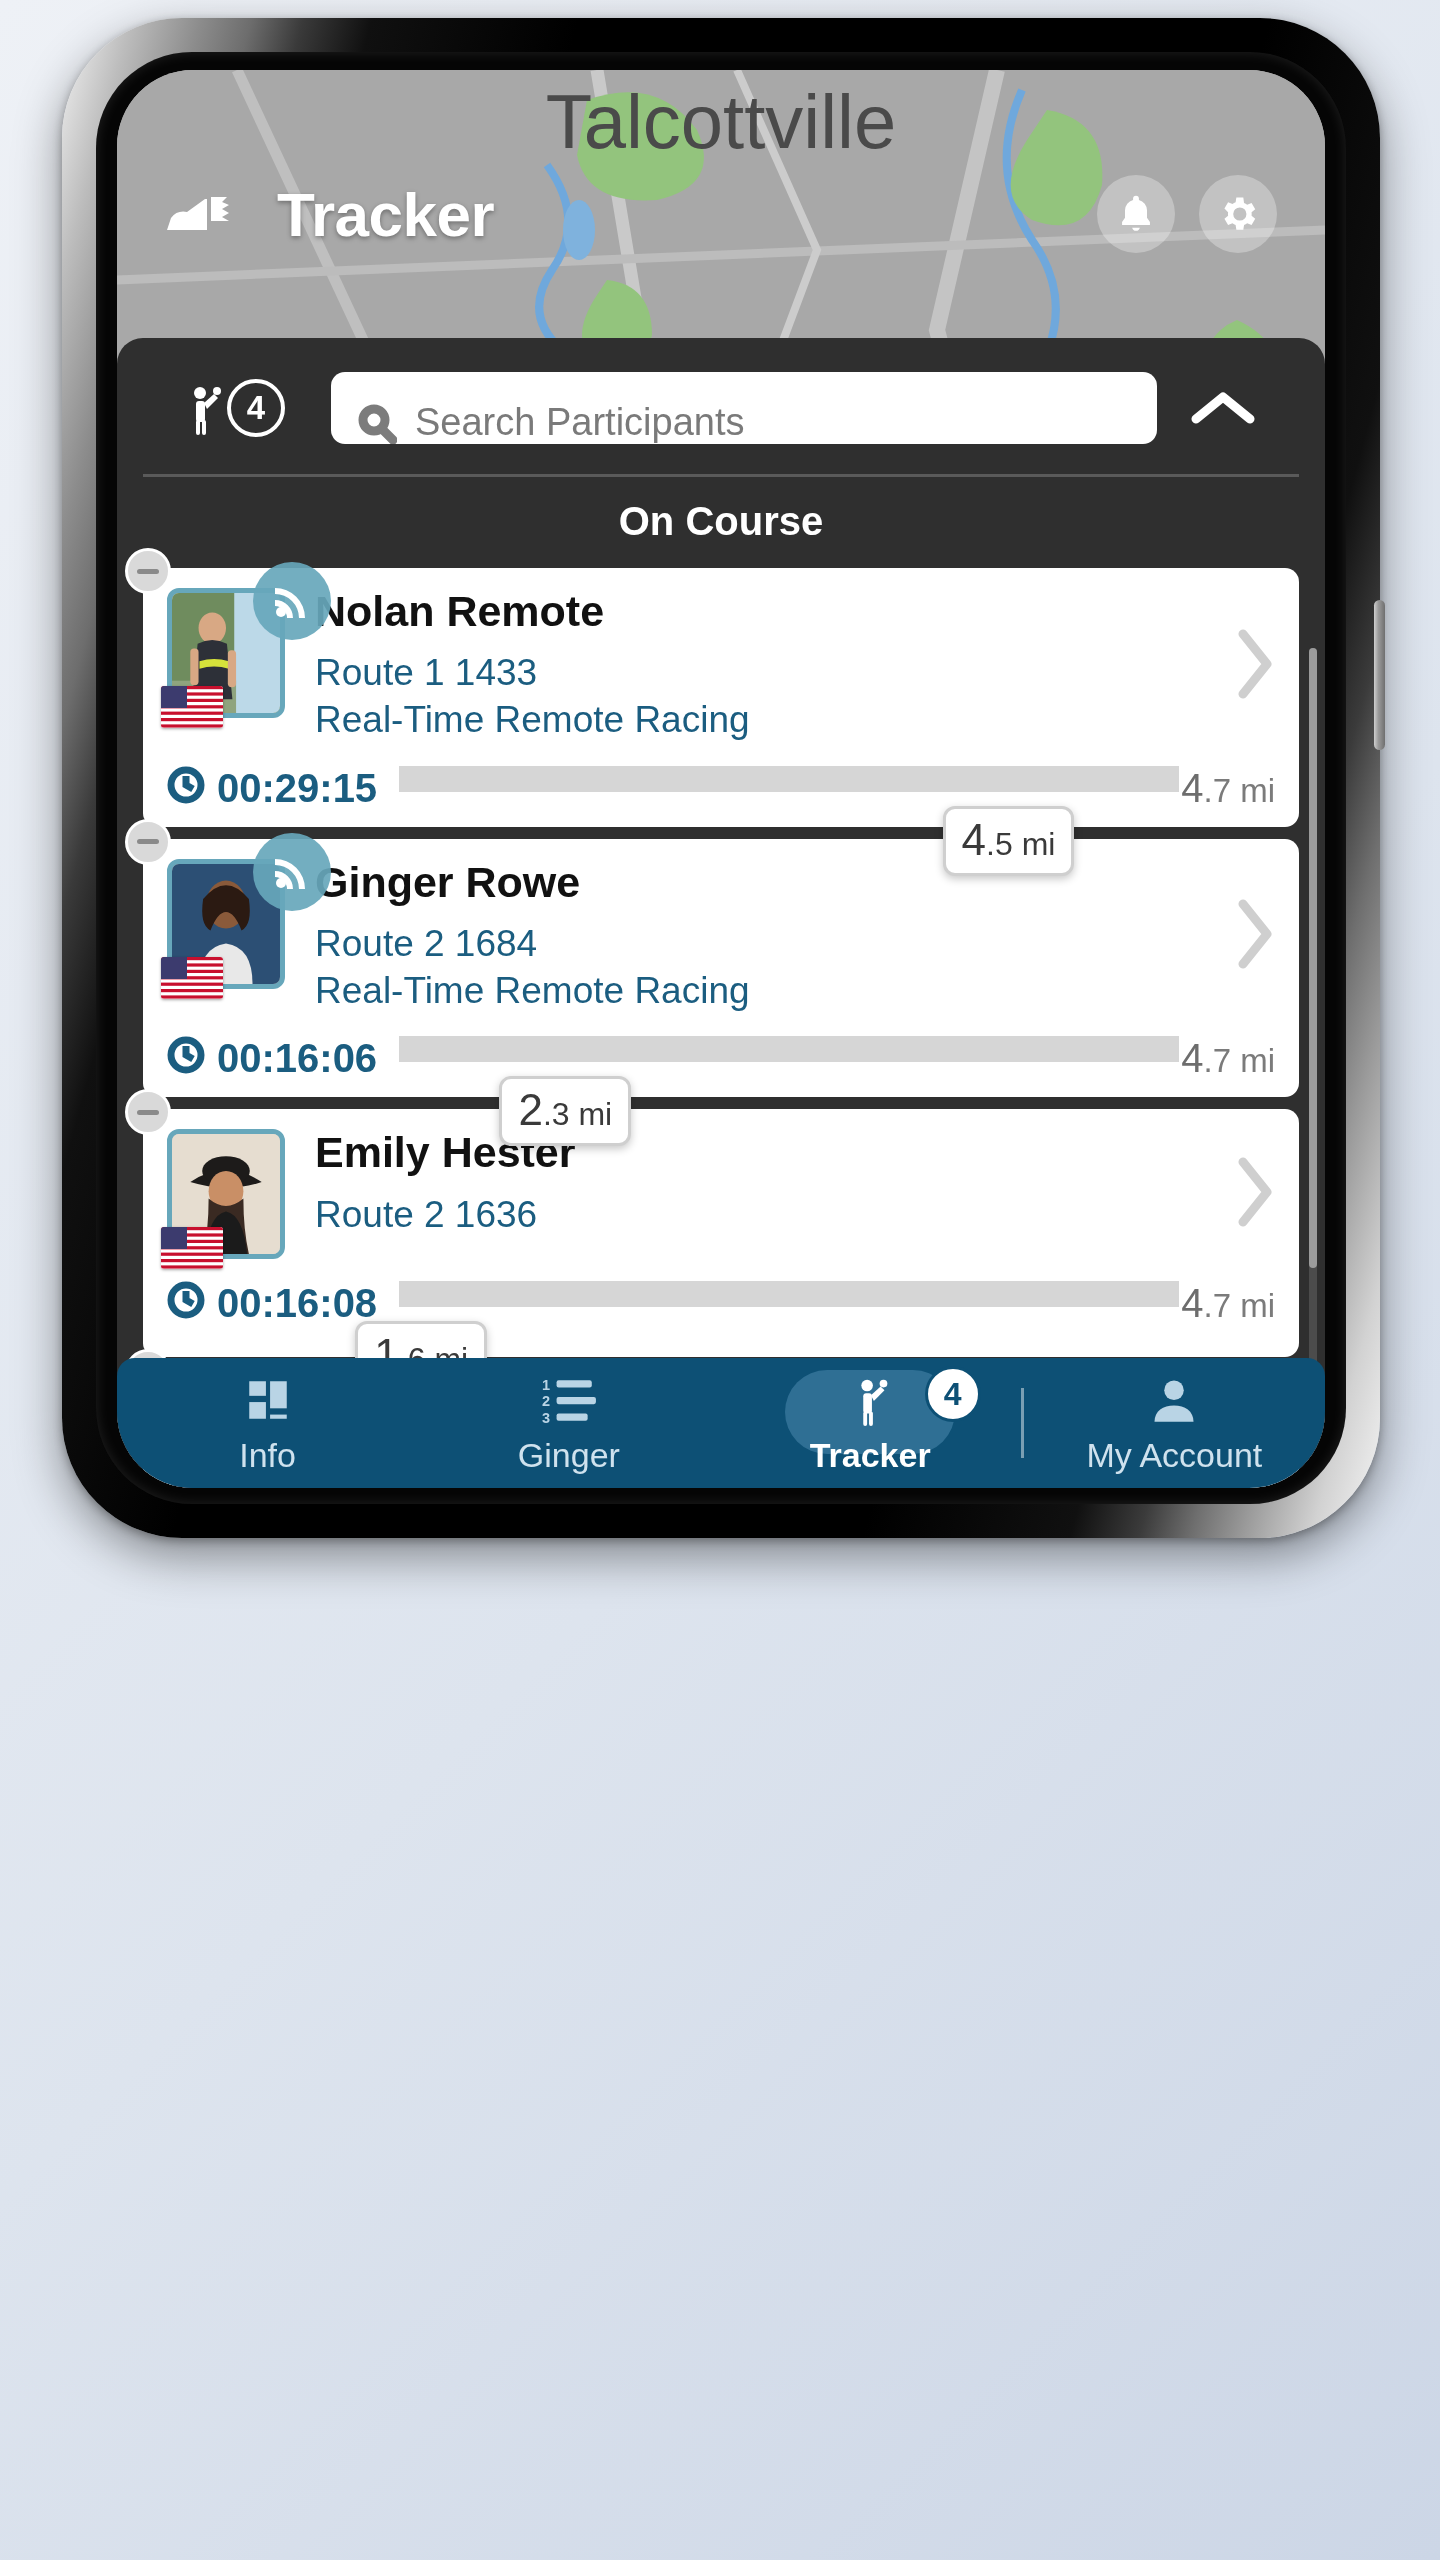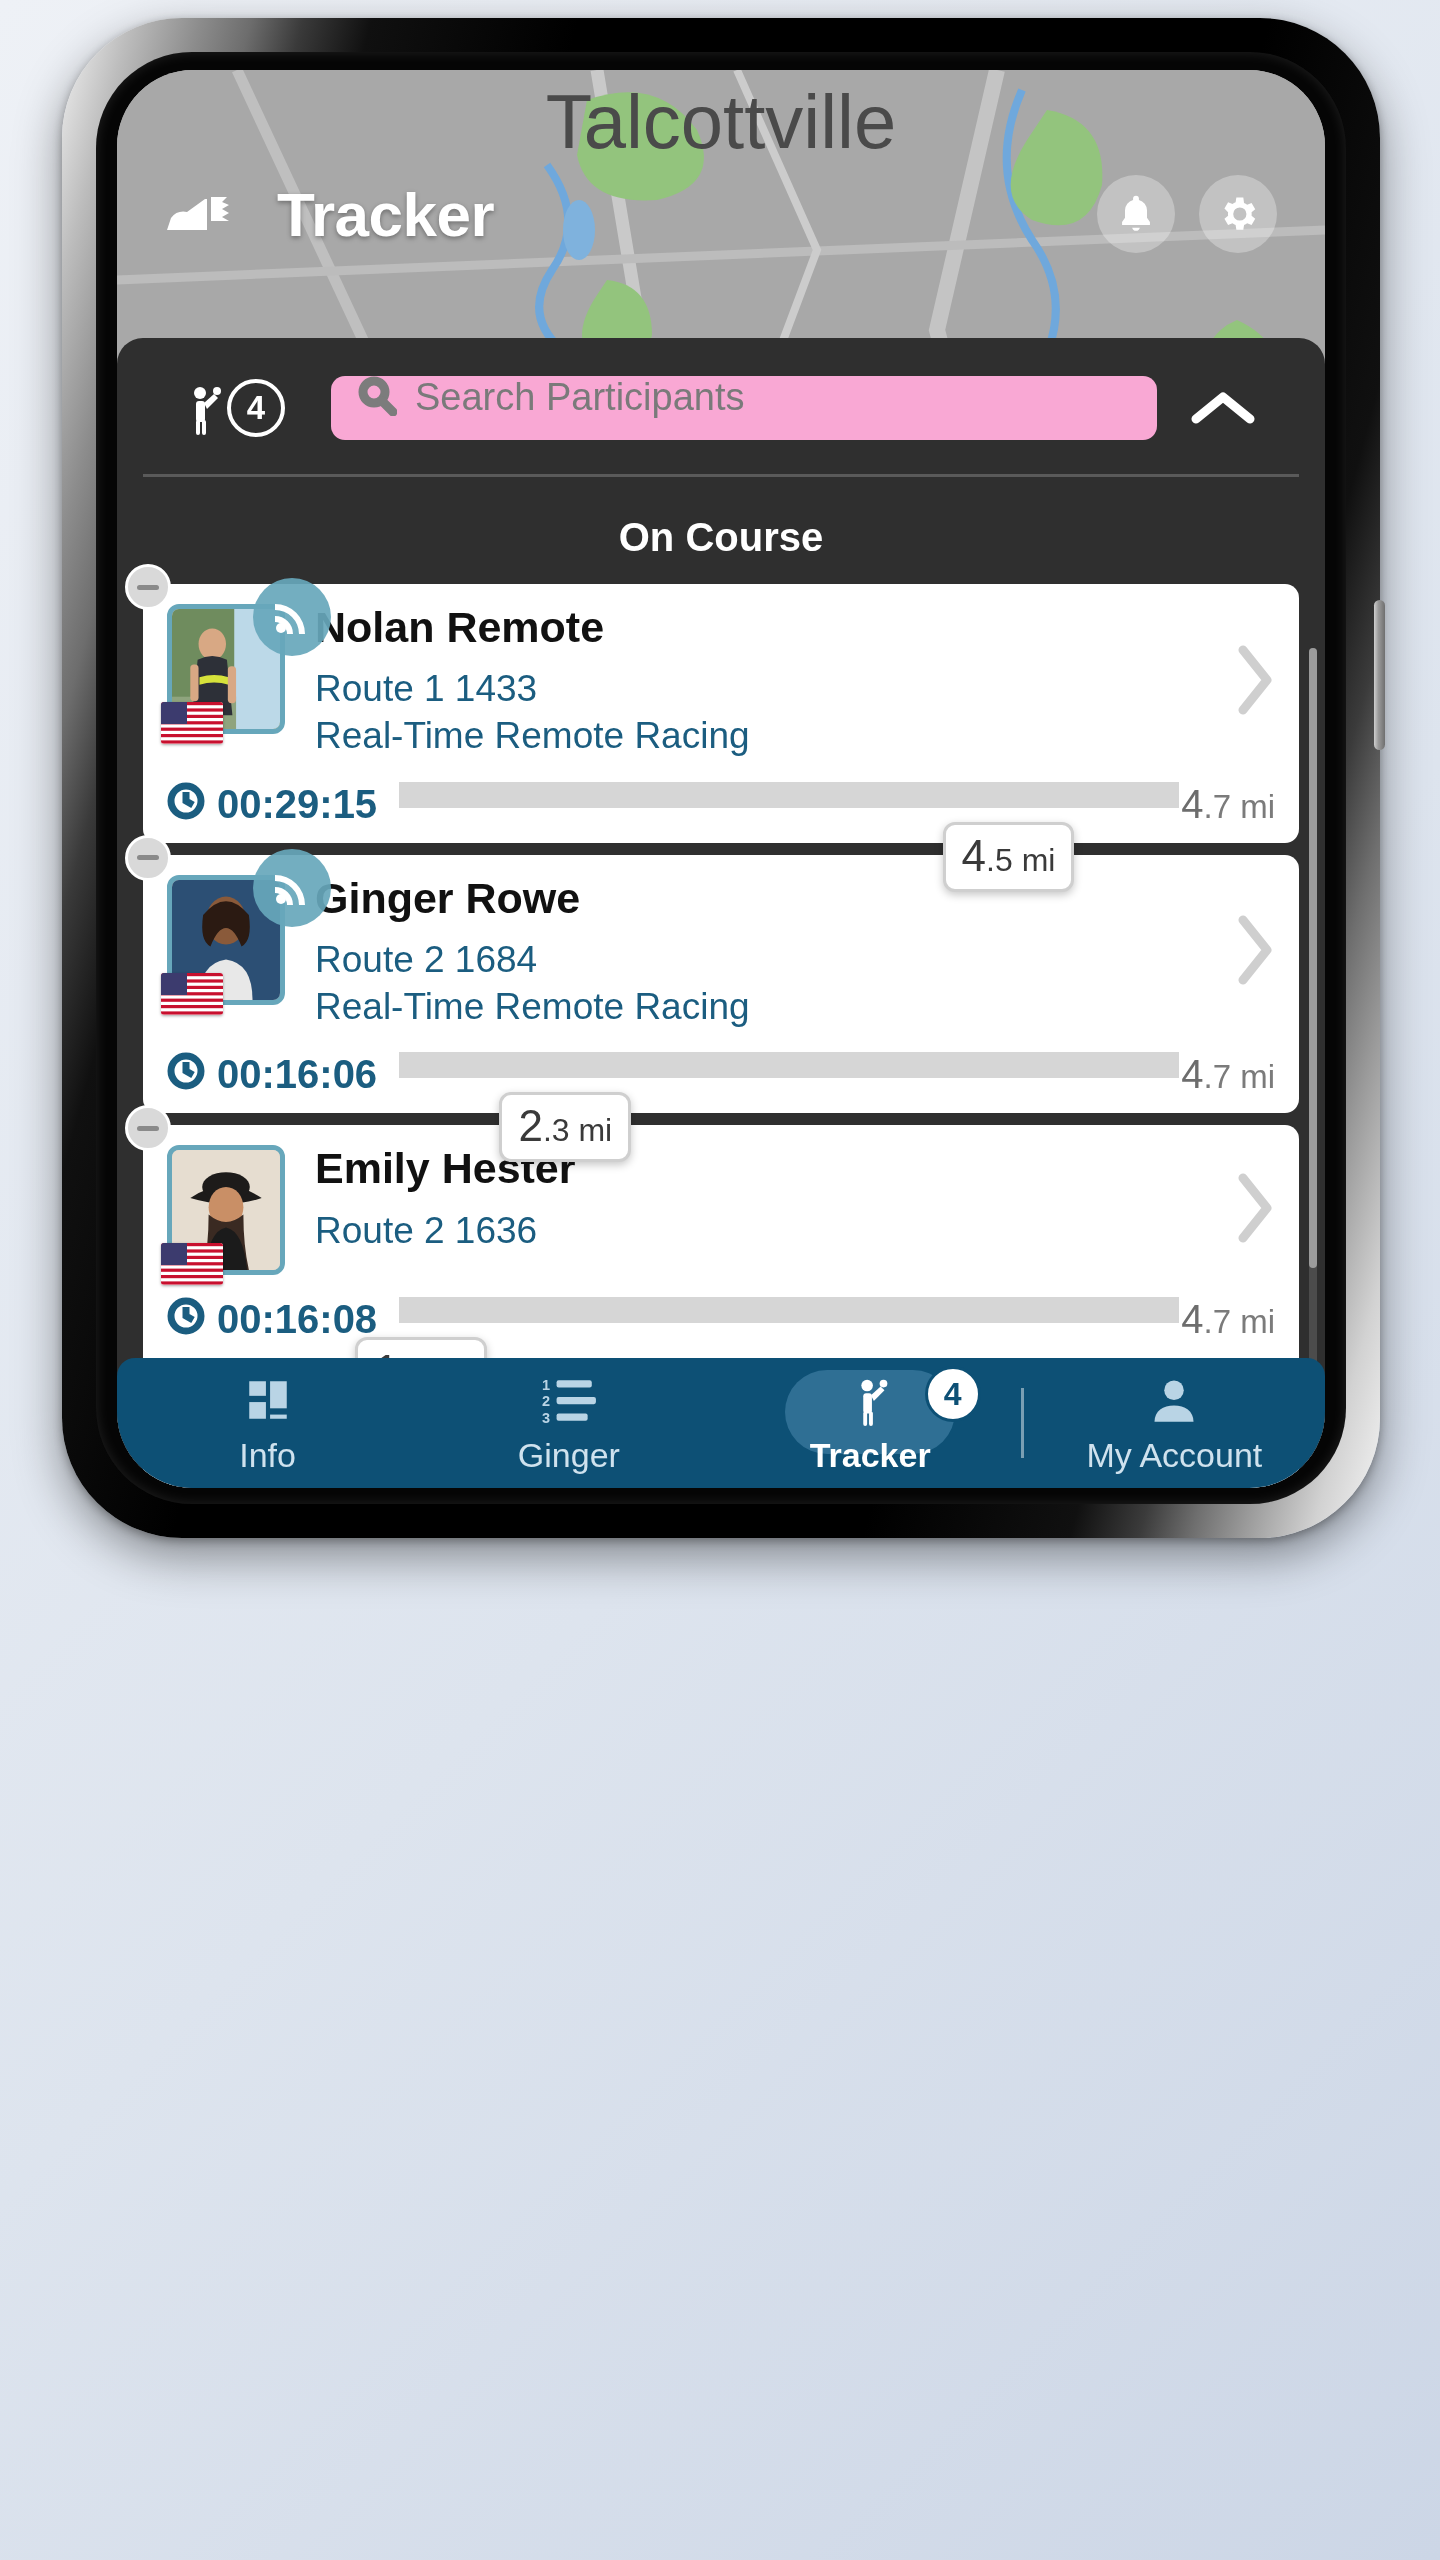--- a/index.html
+++ b/index.html
@@ -97,38 +97,38 @@
   #participant-count { display:flex; align-items:center; flex:0 0 auto; }
   #participant-count svg { width: 40px; height: 56px; fill: #fff; }
   #count-badge {
     width: 58px; height: 58px; border-radius: 50%;
     border: 4px solid #fff; color: #fff;
     display: flex; align-items: center; justify-content: center;
     font-size: 33px; font-weight: 700; margin-left: 4px;
   }
   #search-box {
     flex: 1 1 auto; margin: 0 30px 0 46px;
-    height: 64px; background: #f9a8d4; border-radius: 14px;
-    display: flex; align-items: flex-start; padding: 0 26px;
+    height: 72px; background: #ffffff; border-radius: 14px;
+    display: flex; align-items: flex-end; padding: 0 26px;
   }
   #search-box svg { width: 40px; height: 40px; stroke:#7c7c7c; fill:none; stroke-width: 9; }
   #search-input {
     border: none; outline: none; flex: 1 1 auto;
     font-family: "Liberation Sans", sans-serif;
     font-size: 38px; color: #3d3d3d; margin-left: 18px; background: transparent;
   }
   #search-input::placeholder { color: #7a7a7a; }
   #collapse-btn { flex: 0 0 auto; width: 72px; height: 72px; display:flex; align-items:center; justify-content:center; }
   #collapse-btn svg { width: 66px; height: 40px; stroke: #fff; fill: none; stroke-width: 9; stroke-linecap: round; stroke-linejoin: round; }
 
   
   #list-area { position: relative; padding: 0 26px; }
   #section-title {
     color:#fff; font-size: 40px; font-weight: 700;
-    text-align: center; padding: 38px 0 24px;
+    text-align: center; padding: 22px 0 24px;
   }
   .card {
     position: relative;
     background: #fff; border-radius: 14px;
     margin-bottom: 12px;
     padding: 20px 24px 16px 24px;
     min-height: 160px;
   }
   .card.tall { min-height: 248px; }
   .card-top { display:flex; align-items:flex-start; }

